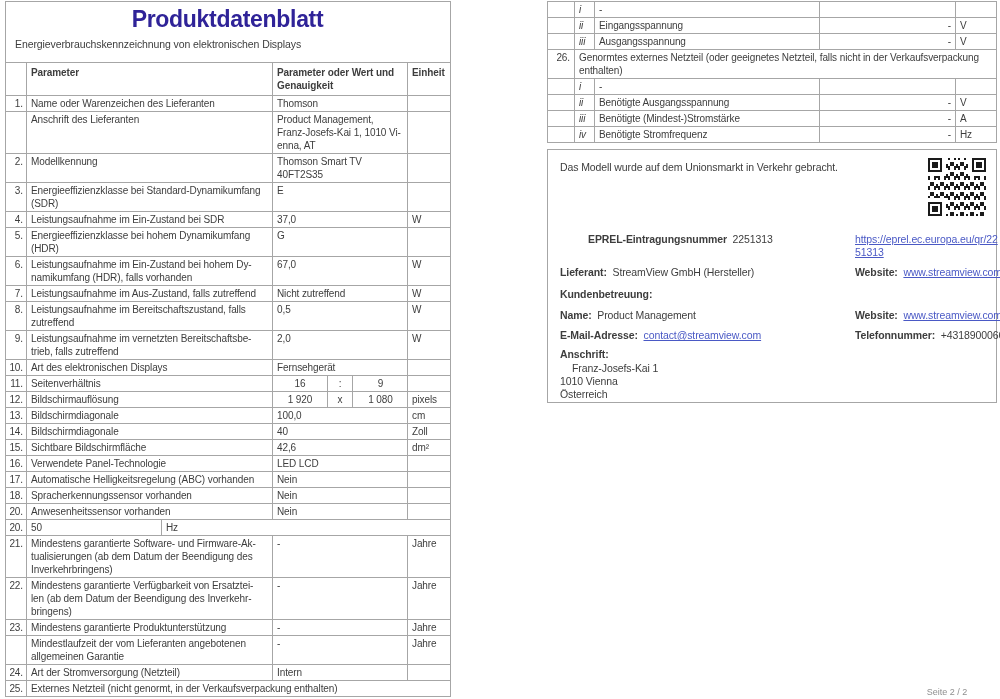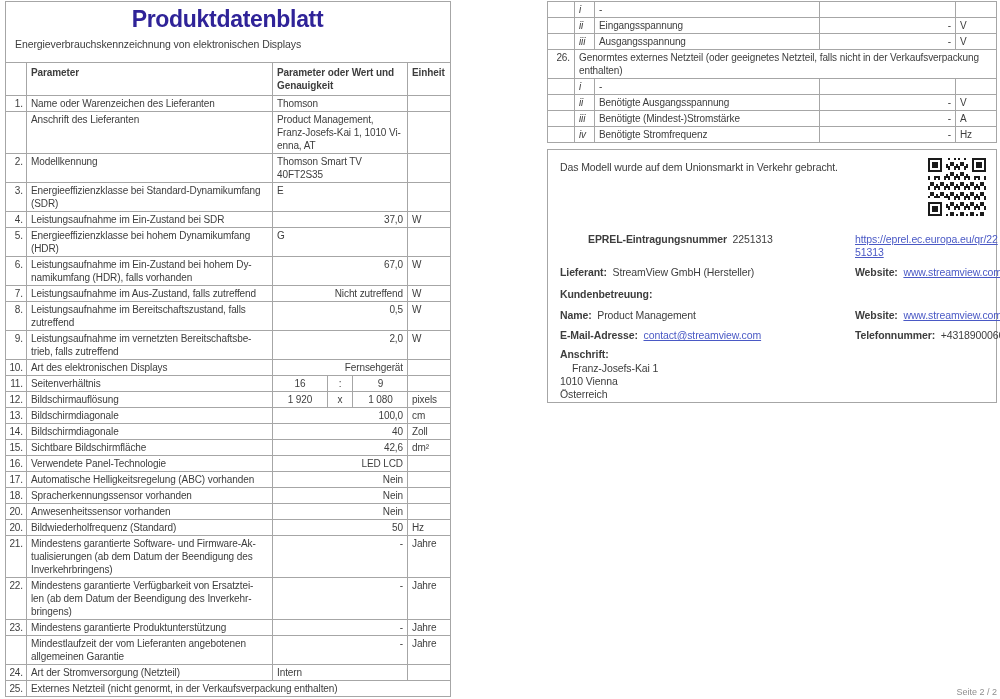--- a/index.html
+++ b/index.html
@@ -16,42 +16,42 @@
   .doc-sub{font-size:10.5px;line-height:13px;color:#3d3d3d;}
   .tr{display:flex;border-top:1px solid #a6a6a6;align-items:stretch;}
   #p2 .rows .tr:first-child{border-top:none;}
   .td{padding:1px 4px;line-height:13px;white-space:pre-line;box-sizing:border-box;flex-shrink:0;}
   .td + .td{border-left:1px solid #a6a6a6;}
   .c-num{width:20px;text-align:right;padding-right:3px;padding-left:1px;}
   .c-label{width:246px;}
   .c-val{width:135px;}
   .c-unit{width:43px;flex:1;}
   .c-wide{flex:1;}
-  .v-r{text-align:right;}
+  .v-r{}
   .split{display:flex;padding:0;}
   .sv{flex:1;text-align:center;padding:1px 2px;line-height:13px;box-sizing:border-box;}
   .sv + .sv{border-left:1px solid #a6a6a6;}
   .sv.s1{flex:0 0 54px;}
   .sv.sep{flex:0 0 25px;}
   .sv.s2{flex:0 0 56px;}
   .hdr .td{font-weight:bold;padding-top:3px;padding-bottom:3px;}
   .c2-num{width:26px;text-align:right;padding-right:4px;}
   .c2-sub{width:20px;font-style:italic;}
   .c2-label{width:225px;}
   .c2-val{width:136px;text-align:right;}
   .c2-unit{width:43px;flex:1;}
   .c2-wide{flex:1;}
   .pagefoot{position:absolute;top:calc(100% + 2px);right:0;font-size:9px;color:#8f8f8f;letter-spacing:0;}
   #infobox{position:absolute;left:547px;top:149px;width:450px;height:254px;border:1px solid #a6a6a6;box-sizing:border-box;background:#fff;text-decoration:underline;}
   .ib{position:absolute;white-space:nowrap;font-size:10.5px;letter-spacing:-0.1px;}
   .lbl{font-weight:bold;}
   .lnk{color:#4a59c5;text-decoration:underline;cursor:pointer;}
   #eprel-link{white-space:pre-line;width:140px;line-height:13px;}
   #qr{position:absolute;top:8px;right:10px;width:58px;height:58px;}
-  #f2{position:absolute;top:687px;left:897px;width:100px;text-align:right;font-size:9px;color:#8f8f8f;letter-spacing:0;}
+  #f2{position:absolute;top:687px;left:897px;width:100px;text-align:center;font-size:9px;color:#8f8f8f;letter-spacing:0;}
   .addr{line-height:13px;}
 </style>
 </head>
 <body>
 
 <div id="p1" class="tbl">
   <div class="titleblock">
     <div class="doc-title">Produktdatenblatt</div>
     <div class="doc-sub">Energieverbrauchskennzeichnung von elektronischen Displays</div>
   </div>
@@ -185,21 +185,20 @@
         <div class="td c-unit"></div>
       </div>
       <div class="tr">
         <div class="td c-num">20.</div>
         <div class="td c-label">Anwesenheitssensor vorhanden</div>
         <div class="td c-val v-r">Nein</div>
         <div class="td c-unit"></div>
       </div>
       <div class="tr">
         <div class="td c-num">20.</div>
-        <div class="td c-label">Bildwiederholfrequenz (Standard)</div>
         <div class="td c-val v-r">50</div>
         <div class="td c-unit">Hz</div>
       </div>
       <div class="tr">
         <div class="td c-num">21.</div>
         <div class="td c-label">Mindestens garantierte Software- und Firmware-Ak-
 tualisierungen (ab dem Datum der Beendigung des
 Inverkehrbringens)</div>
         <div class="td c-val v-r">-</div>
         <div class="td c-unit">Jahre</div>

